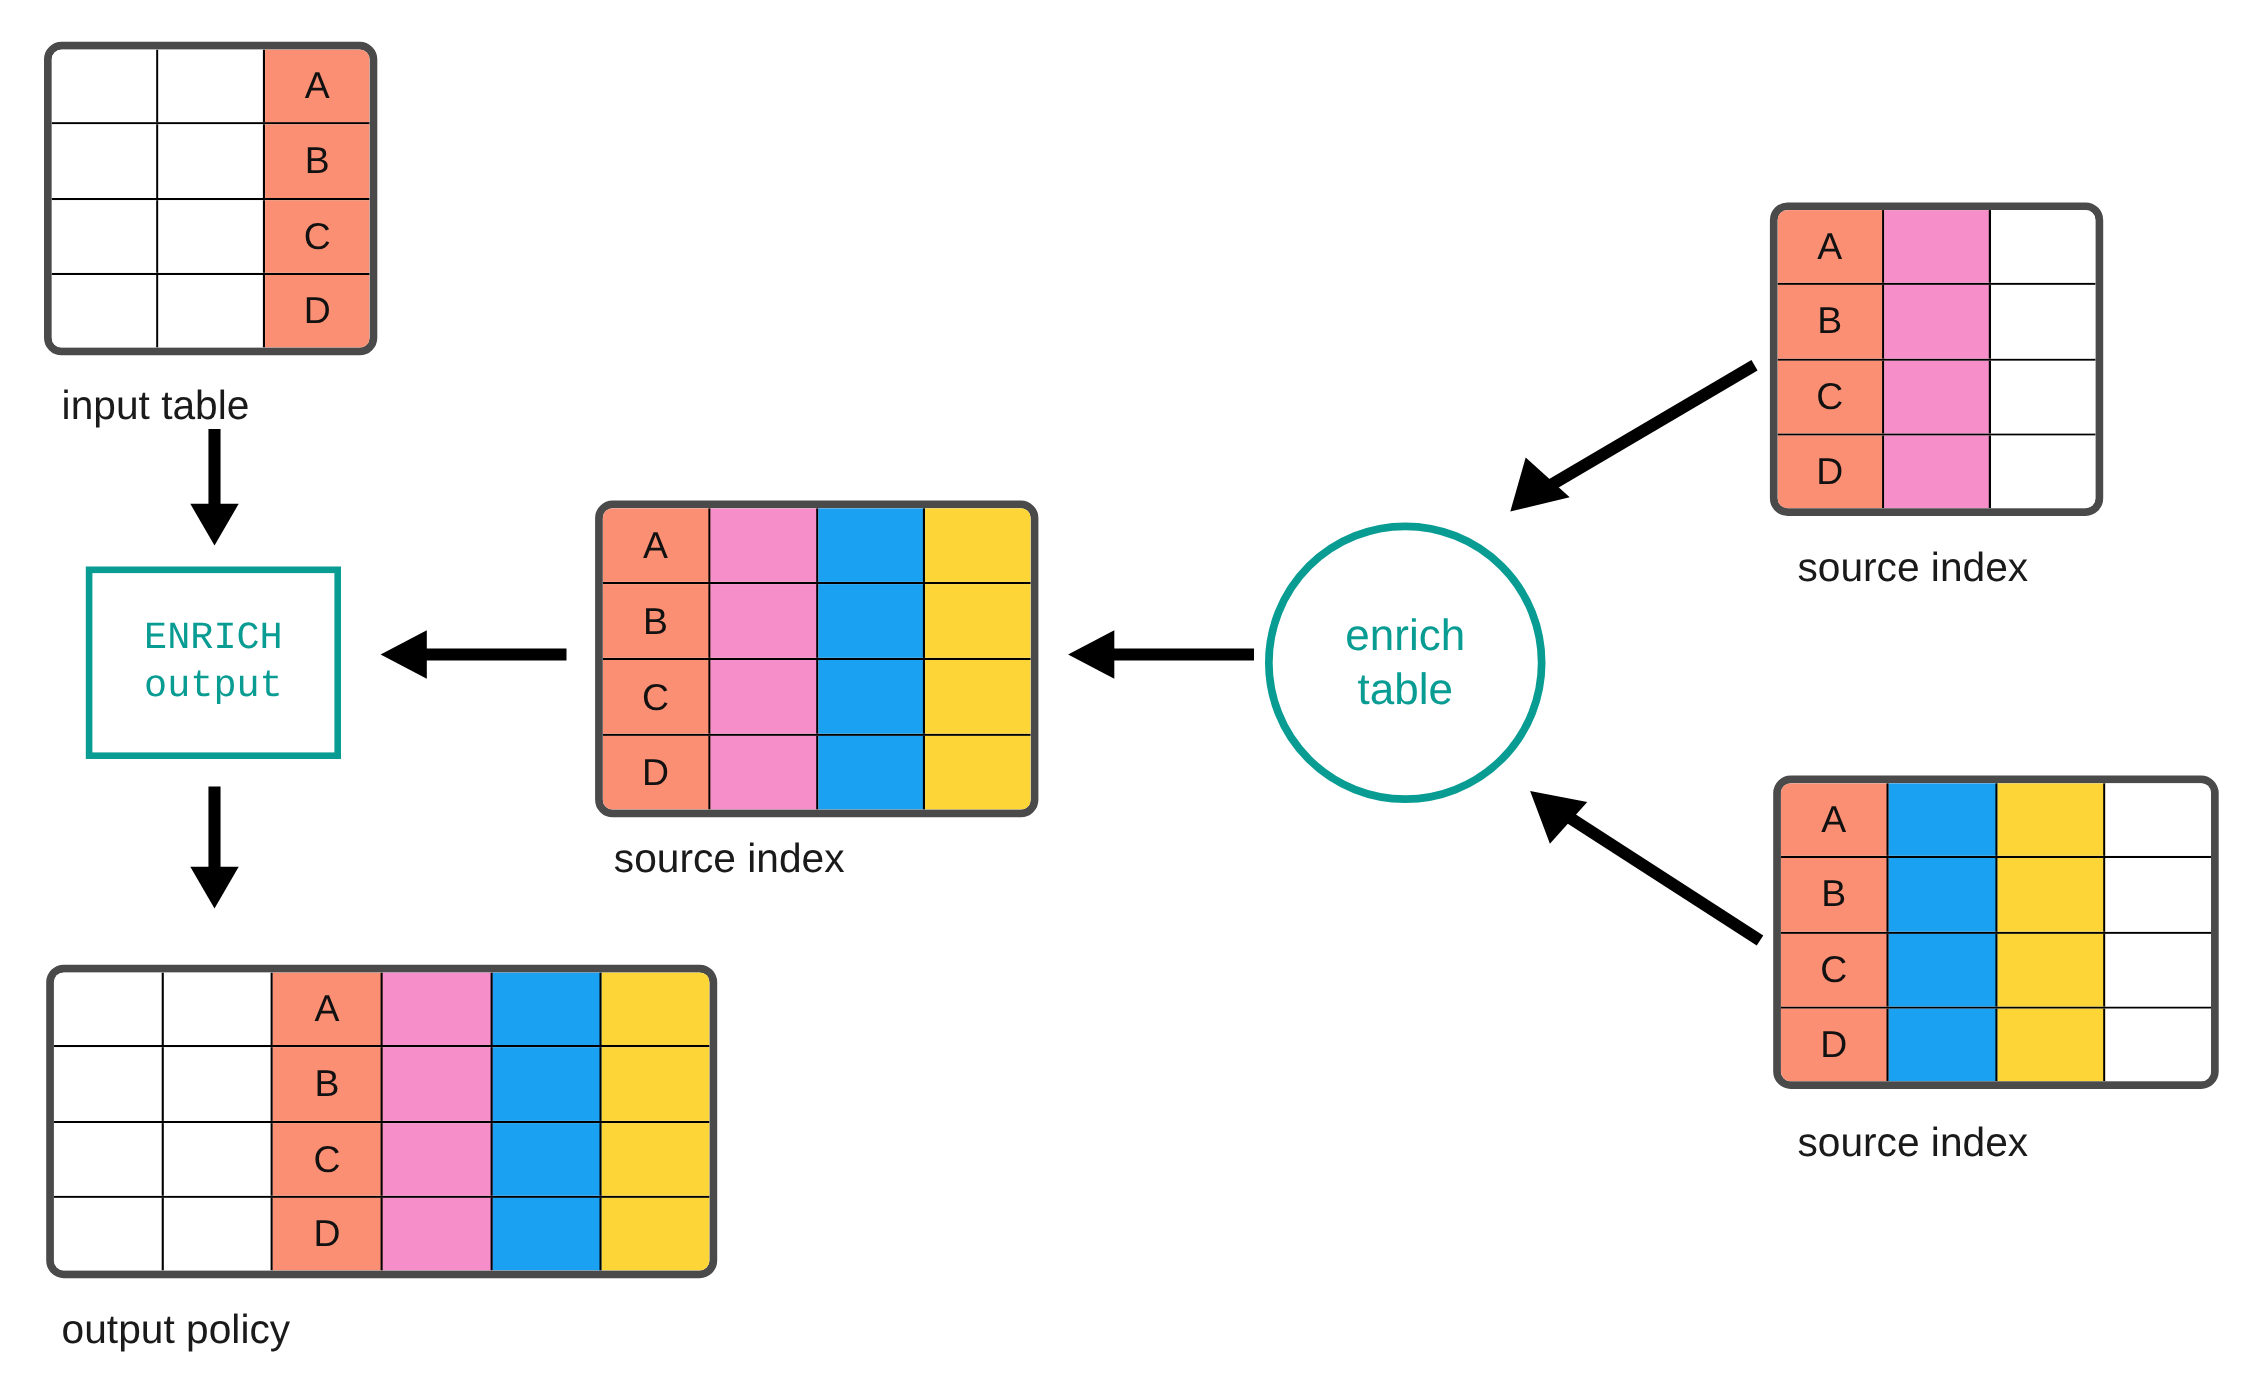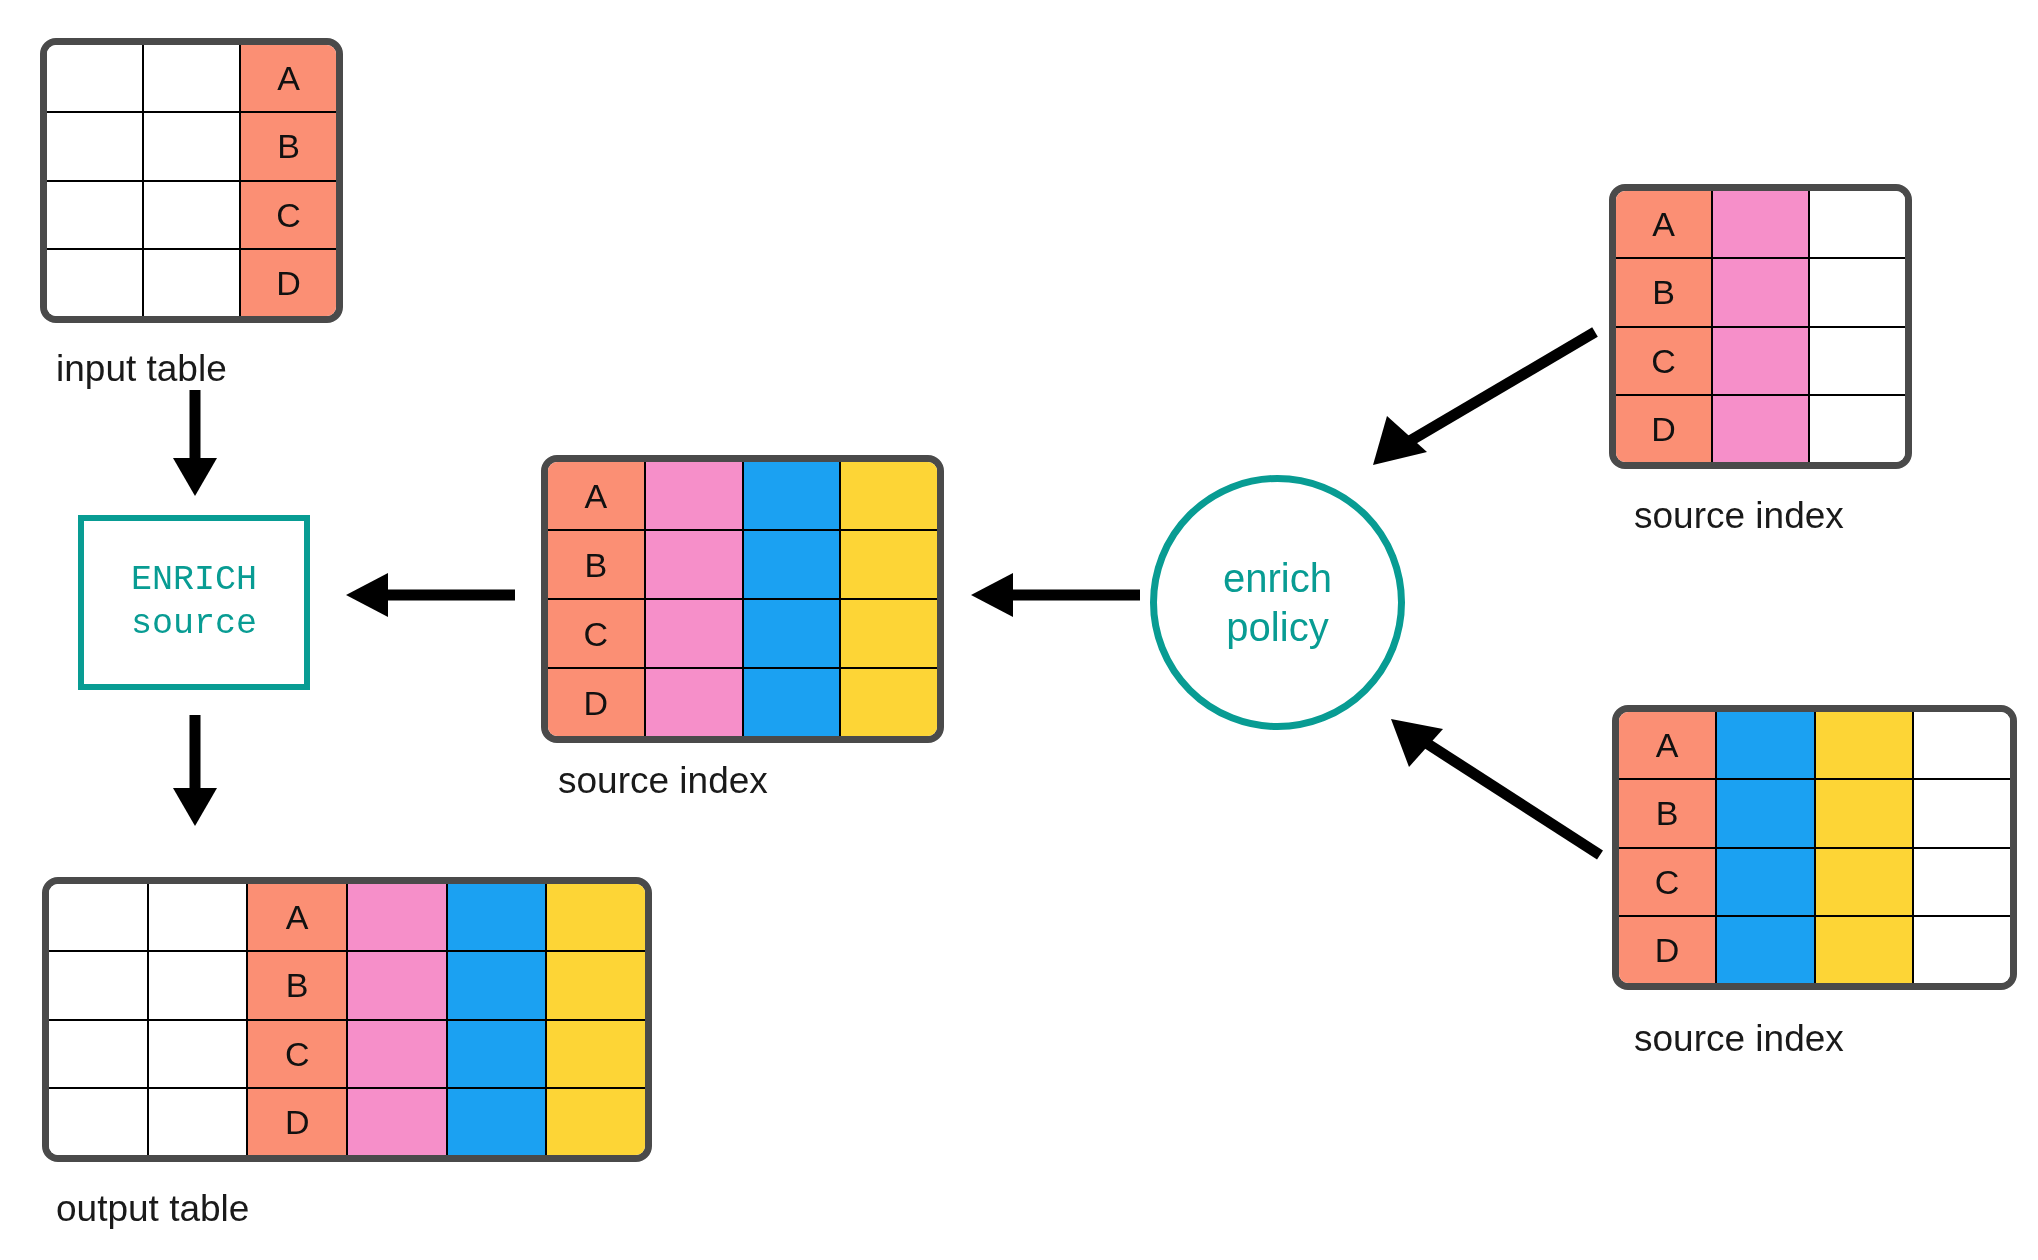--- a/index.html
+++ b/index.html
@@ -136,21 +136,21 @@
     </div>
   <div class="caption" id="input-table-label" style="left:56px; top:350px;">input table</div>
 
   <svg class="arrow-svg" style="left:170px; top:390px;" width="60" height="110" viewBox="0 0 60 110">
     <line x1="25" y1="0" x2="25" y2="82" stroke="#000" stroke-width="11"></line>
     <polygon points="25,106 3,68 47,68" fill="#000"></polygon>
   </svg>
 
   <div id="enrich-command-box" style="left:78px; top:515px; width:232px; height:175px;">
     <div class="cmd-line">ENRICH</div>
-    <div class="cmd-line">source</div>
+    <div class="cmd-line">output</div>
   </div>
 
   <svg class="arrow-svg" style="left:170px; top:715px;" width="60" height="115" viewBox="0 0 60 115">
     <line x1="25" y1="0" x2="25" y2="86" stroke="#000" stroke-width="11"></line>
     <polygon points="25,111 3,73 47,73" fill="#000"></polygon>
   </svg>
 
   <div class="tbl" id="output-table" style="left:42px; top:877px; width:610px; height:285px;">
       <div class="trow">
         <div class="tcell" style="background: rgb(255, 255, 255);"></div>
@@ -178,21 +178,21 @@
       </div>
       <div class="trow">
         <div class="tcell" style="background: rgb(255, 255, 255);"></div>
         <div class="tcell" style="background: rgb(255, 255, 255);"></div>
         <div class="tcell" style="background: rgb(251, 143, 116);">D</div>
         <div class="tcell" style="background: rgb(246, 143, 201);"></div>
         <div class="tcell" style="background: rgb(27, 161, 242);"></div>
         <div class="tcell" style="background: rgb(253, 213, 54);"></div>
       </div>
     </div>
-  <div class="caption" id="output-table-label" style="left:56px; top:1190px;">output table</div>
+  <div class="caption" id="output-table-label" style="left:56px; top:1190px;">output policy</div>
 
   <div class="tbl" id="enrich-index-table" style="left:541px; top:455px; width:403px; height:288px;">
       <div class="trow">
         <div class="tcell" style="background: rgb(251, 143, 116);">A</div>
         <div class="tcell" style="background: rgb(246, 143, 201);"></div>
         <div class="tcell" style="background: rgb(27, 161, 242);"></div>
         <div class="tcell" style="background: rgb(253, 213, 54);"></div>
       </div>
       <div class="trow">
         <div class="tcell" style="background: rgb(251, 143, 116);">B</div>
@@ -220,21 +220,21 @@
     <polygon points="6,30 48,8 48,52" fill="#000"></polygon>
   </svg>
 
   <svg class="arrow-svg" style="left:965px; top:565px;" width="180" height="60" viewBox="0 0 180 60">
     <line x1="175" y1="30" x2="36" y2="30" stroke="#000" stroke-width="11"></line>
     <polygon points="6,30 48,8 48,52" fill="#000"></polygon>
   </svg>
 
   <div id="enrich-policy-circle" style="left:1150px; top:475px; width:255px; height:255px;">
     <div class="pol-line">enrich</div>
-    <div class="pol-line">policy</div>
+    <div class="pol-line">table</div>
   </div>
 
   <svg class="arrow-svg" style="left:1355px; top:320px;" width="250" height="155" viewBox="0 0 250 155">
     <line x1="240" y1="12" x2="48" y2="125" stroke="#000" stroke-width="11"></line>
     <polygon points="18,145 32,96 72,132" fill="#000"></polygon>
   </svg>
 
   <svg class="arrow-svg" style="left:1385px; top:715px;" width="230" height="150" viewBox="0 0 230 150">
     <line x1="215" y1="140" x2="32" y2="22" stroke="#000" stroke-width="11"></line>
     <polygon points="6,4 58,14 24,52" fill="#000"></polygon>

